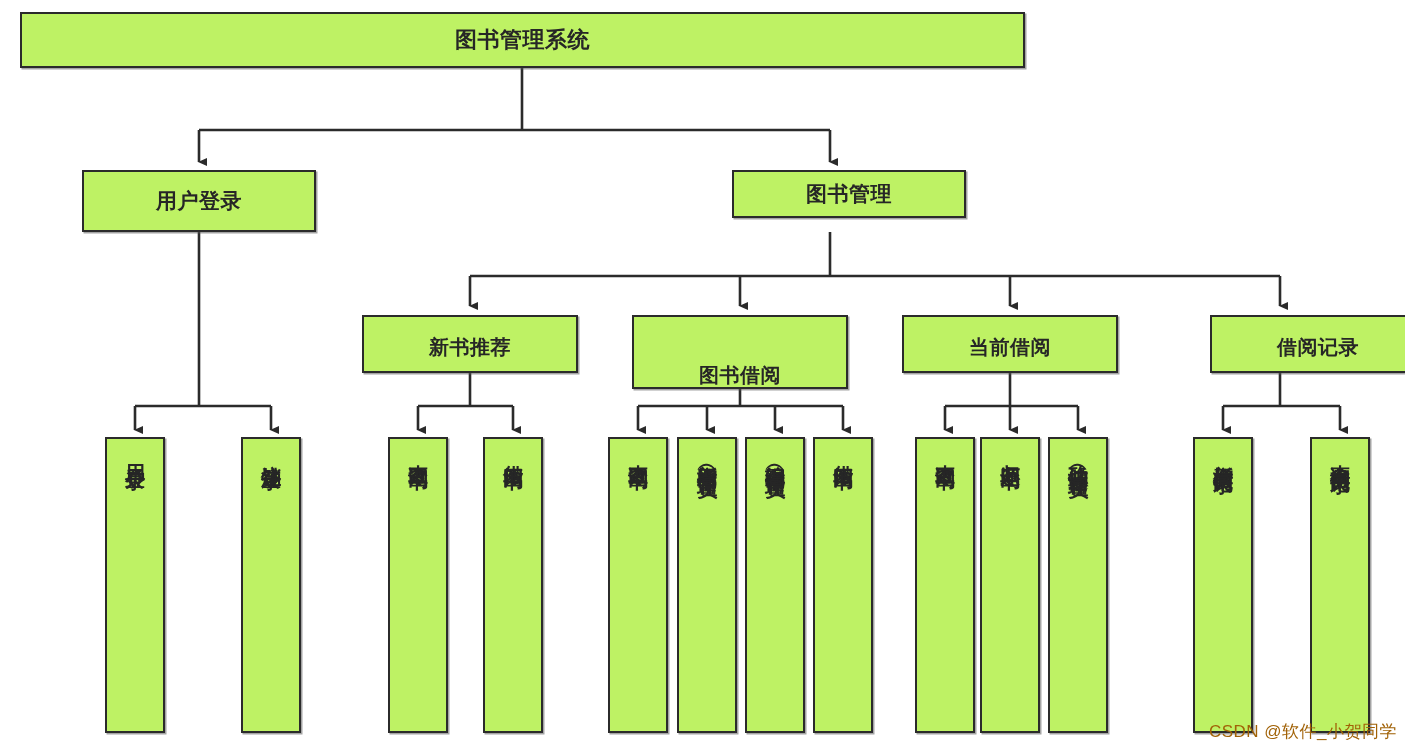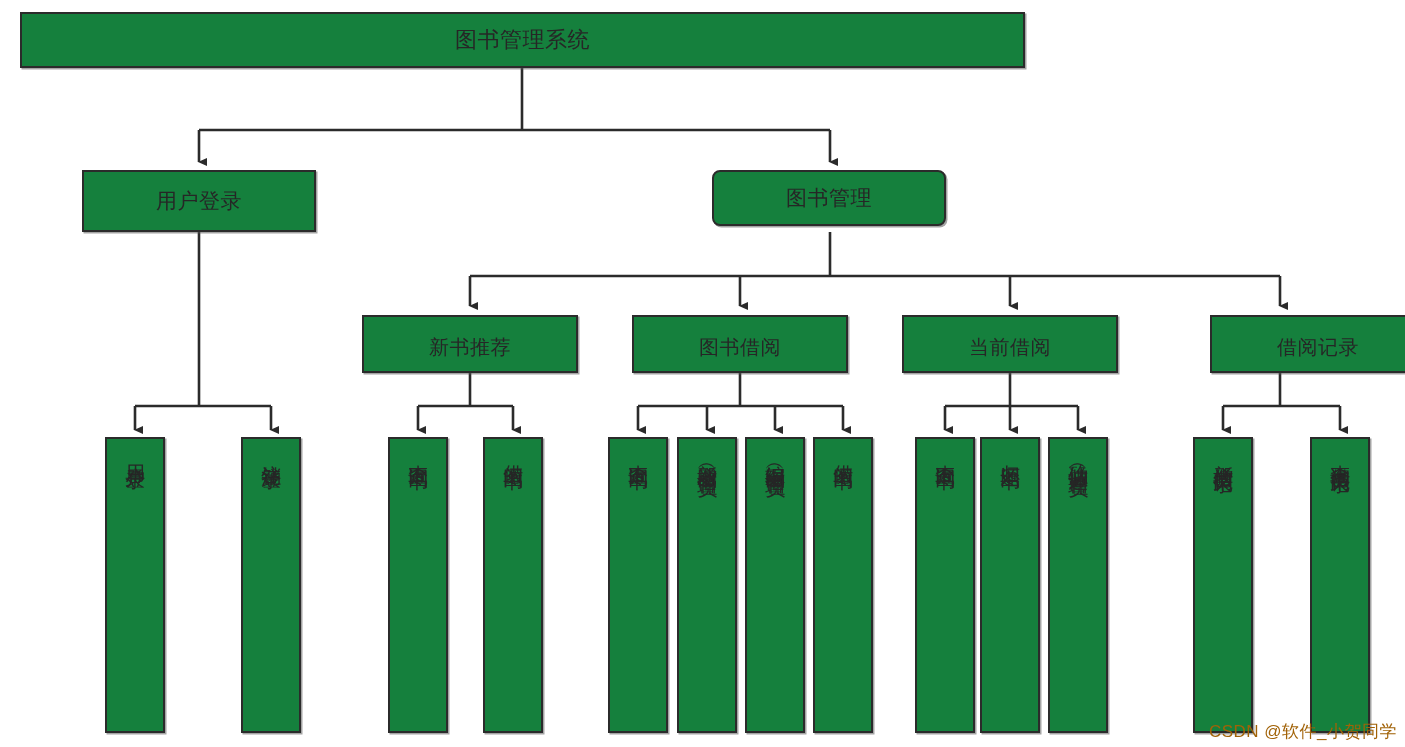--- a/index.html
+++ b/index.html
@@ -22,26 +22,27 @@
   svg.diagram-svg {
     position: absolute;
     left: 0;
     top: 0;
     width: 1405px;
     height: 747px;
   }
   .node-box {
     position: absolute;
     box-sizing: border-box;
-    background: #15803d;
+    background: #bef264;
     border: 2.5px solid #2b2b2b;
     display: flex;
     align-items: center;
     justify-content: center;
     box-shadow: 1.5px 1.5px 0 rgba(90,90,90,0.55);
+    font-weight: bold;
   }
   .node-label {
     color: #262626;
     font-size: 21px;
     line-height: 1.15;
     letter-spacing: 0.5px;
     white-space: nowrap;
     user-select: none;
   }
   .node-box.level-1 .node-label { font-size: 22px; }
@@ -130,28 +131,28 @@
     </g>
   </svg>
 
   <div class="node-box level-1" style="left:20px; top:12px; width:1005px; height:56px;">
     <span class="node-label">图书管理系统</span>
   </div>
 
   <div class="node-box level-2" style="left:82px; top:170px; width:234px; height:62px;">
     <span class="node-label">用户登录</span>
   </div>
-  <div class="node-box level-2" style="left:712px; top:170px; width:234px; height:56px;border-radius:8px;">
+  <div class="node-box level-2" style="left:732px; top:170px; width:234px; height:48px;">
     <span class="node-label">图书管理</span>
   </div>
 
   <div class="node-box level-3" style="left:362px; top:315px; width:216px; height:58px;">
     <span class="node-label">新书推荐</span>
   </div>
-  <div class="node-box level-3" style="left:632px; top:315px; width:216px; height:58px;">
+  <div class="node-box level-3" style="left:632px; top:315px; width:216px; height:74px;align-items:flex-end;">
     <span class="node-label">图书借阅</span>
   </div>
   <div class="node-box level-3" style="left:902px; top:315px; width:216px; height:58px;">
     <span class="node-label">当前借阅</span>
   </div>
   <div class="node-box level-3" style="left:1210px; top:315px; width:216px; height:58px;">
     <span class="node-label">借阅记录</span>
   </div>
 
   <div class="node-box leaf" style="left:105px; top:437px; width:60px; height:296px;">

